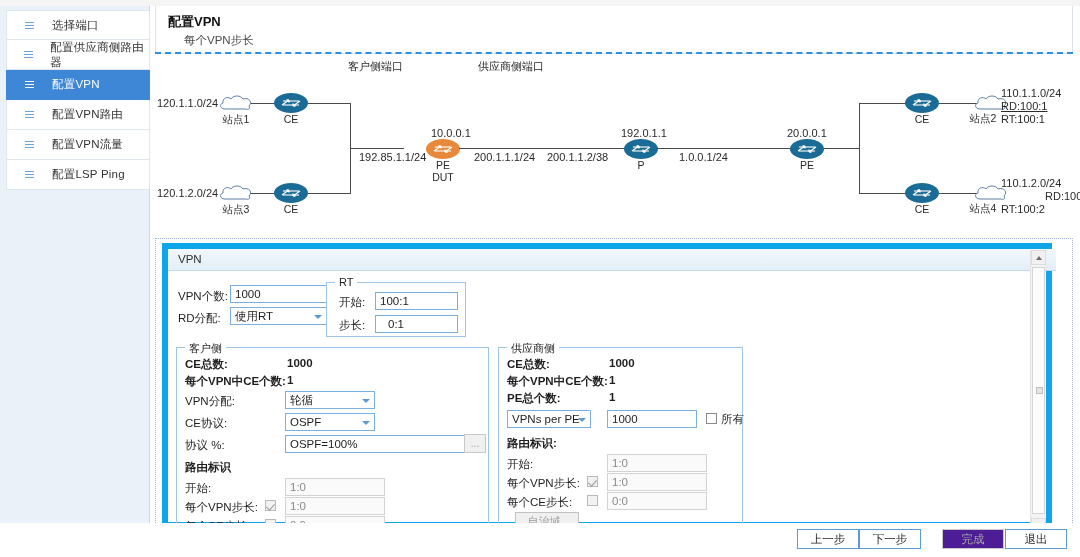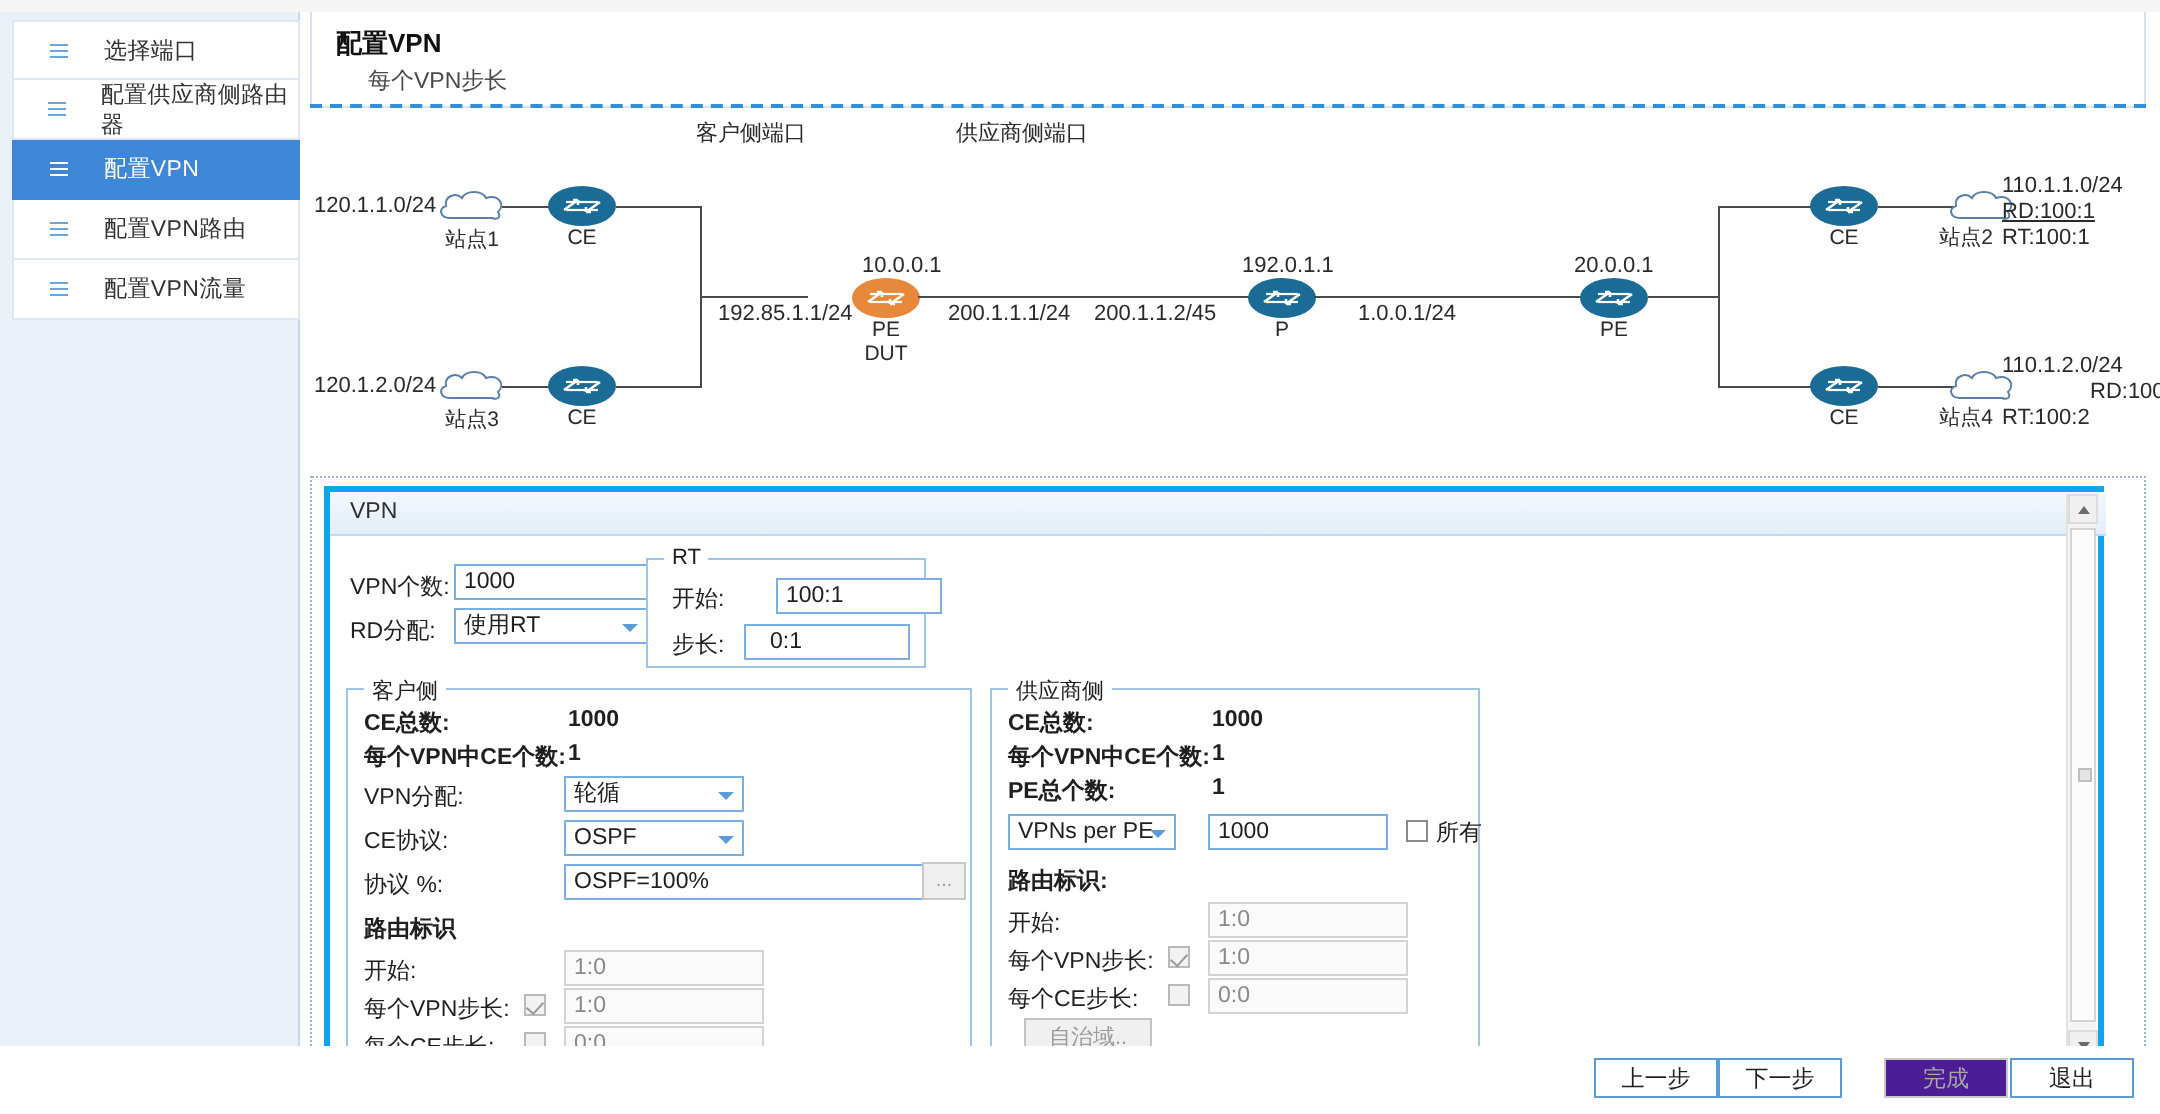--- a/index.html
+++ b/index.html
@@ -64,21 +64,21 @@
 
   .cloud { position:absolute; width:34px; height:16px; }
   .cloud-svg { position:absolute; left:0; top:0; }
 
   .node-cap { position:absolute; font-size:10.5px; color:#2a2a2a; text-align:center; white-space:nowrap; }
 
   
   .panel { position:absolute; left:4px; top:232px; width:918px; height:289px;
            background:#ffffff; border:1px dotted #9db8d4; overflow:hidden; }
   .panel-inner { position:absolute; left:6px; top:4px; width:890px; height:285px;
-                 background:#fff; border:3px solid #0ea5e9; }
+                 background:#fff; border:6px solid #0ea5e9; }
   .panel-head { position:absolute; left:0; top:0; width:888px; height:22px;
                 background:linear-gradient(#f2f7fc,#e3eef8); border-bottom:1px solid #c7d8ea; }
   .panel-head span { position:absolute; left:10px; top:4px; font-size:11.5px; color:#2f2f2f; }
 
   .lbl { position:absolute; font-size:11.5px; color:#1f1f1f; white-space:nowrap; }
   .lbl.b { font-weight:bold; }
 
   .inp {
     position:absolute; height:18px; background:#ffffff; border:1px solid #7aafe0;
     font-size:11.5px; color:#1f1f1f; padding:0 4px; line-height:16px;
@@ -190,20 +190,28 @@
 
       <div class="nav-item">
         <span class="nav-burger">
             <i></i>
             <i></i>
             <i></i>
           </span>
         <span class="nav-label">配置VPN流量</span>
       </div>
 
+      <div class="nav-item">
+        <span class="nav-burger">
+            <i></i>
+            <i></i>
+            <i></i>
+          </span>
+        <span class="nav-label">配置LSP Ping</span>
+      </div>
 
     </div>
   </div>
 
   <div class="main">
 
     <div class="hdr">
       <div class="hdr-title">配置VPN</div>
       <div class="hdr-sub">每个VPN步长</div>
     </div>
@@ -268,21 +276,21 @@
           <path d="M20 5 L13 10 M13 10 L15.5 10 M13 10 L13 7.5" stroke="#fff" stroke-width="1.3" fill="none"></path>
           <path d="M3 5 L19 5" stroke="#fff" stroke-width="1.1"></path>
           <path d="M3 9 L19 9" stroke="#fff" stroke-width="1.1"></path>
         </svg>
       </div>
       <div class="node-cap" style="left:264px; top:104px; width:56px;">PE</div>
       <div class="node-cap" style="left:264px; top:116px; width:56px;">DUT</div>
 
       <div class="line-h" style="left:308px; top:93px; width:168px;"></div>
       <div class="diag-label" style="left:323px; top:96px;">200.1.1.1/24</div>
-      <div class="diag-label" style="left:396px; top:96px;">200.1.1.2/45</div>
+      <div class="diag-label" style="left:396px; top:96px;">200.1.1.2/38</div>
 
       <div class="diag-label" style="left:470px; top:72px;">192.0.1.1</div>
       <div class="router" style="left:473px; top:84px;">
         <div class="body"></div>
         <svg width="22" height="14" viewBox="0 0 22 14">
           <path d="M2 9 L9 4 M9 4 L6.5 4 M9 4 L9 6.5" stroke="#fff" stroke-width="1.3" fill="none"></path>
           <path d="M20 5 L13 10 M13 10 L15.5 10 M13 10 L13 7.5" stroke="#fff" stroke-width="1.3" fill="none"></path>
           <path d="M3 5 L19 5" stroke="#fff" stroke-width="1.1"></path>
           <path d="M3 9 L19 9" stroke="#fff" stroke-width="1.1"></path>
         </svg>
@@ -365,21 +373,21 @@
 
         <div class="lbl" style="left:10px; top:62px;">RD分配:</div>
         <div class="sel" style="left:62px; top:58px; width:97px;">
           <span>使用RT</span>
           <span class="arw"></span>
         </div>
 
         <div class="gb" style="left:158px; top:33px; width:140px; height:55px;">
           <span class="gb-t">RT</span>
           <div class="lbl" style="left:12px; top:12px;">开始:</div>
-          <div class="inp" style="left:64px; top:9px; width:83px;">100:1</div>
+          <div class="inp" style="left:48px; top:9px; width:83px;">100:1</div>
           <div class="lbl" style="left:12px; top:35px;">步长:</div>
           <div class="inp" style="left:48px; top:32px; width:83px;padding-left:12px;">0:1</div>
         </div>
 
         <div class="gb" style="left:8px; top:98px; width:313px; height:185px;">
           <span class="gb-t b">客户侧</span>
 
           <div class="lbl b" style="left:8px; top:9px;">CE总数:</div>
           <div class="lbl b" style="left:110px; top:9px;">1000</div>
 

